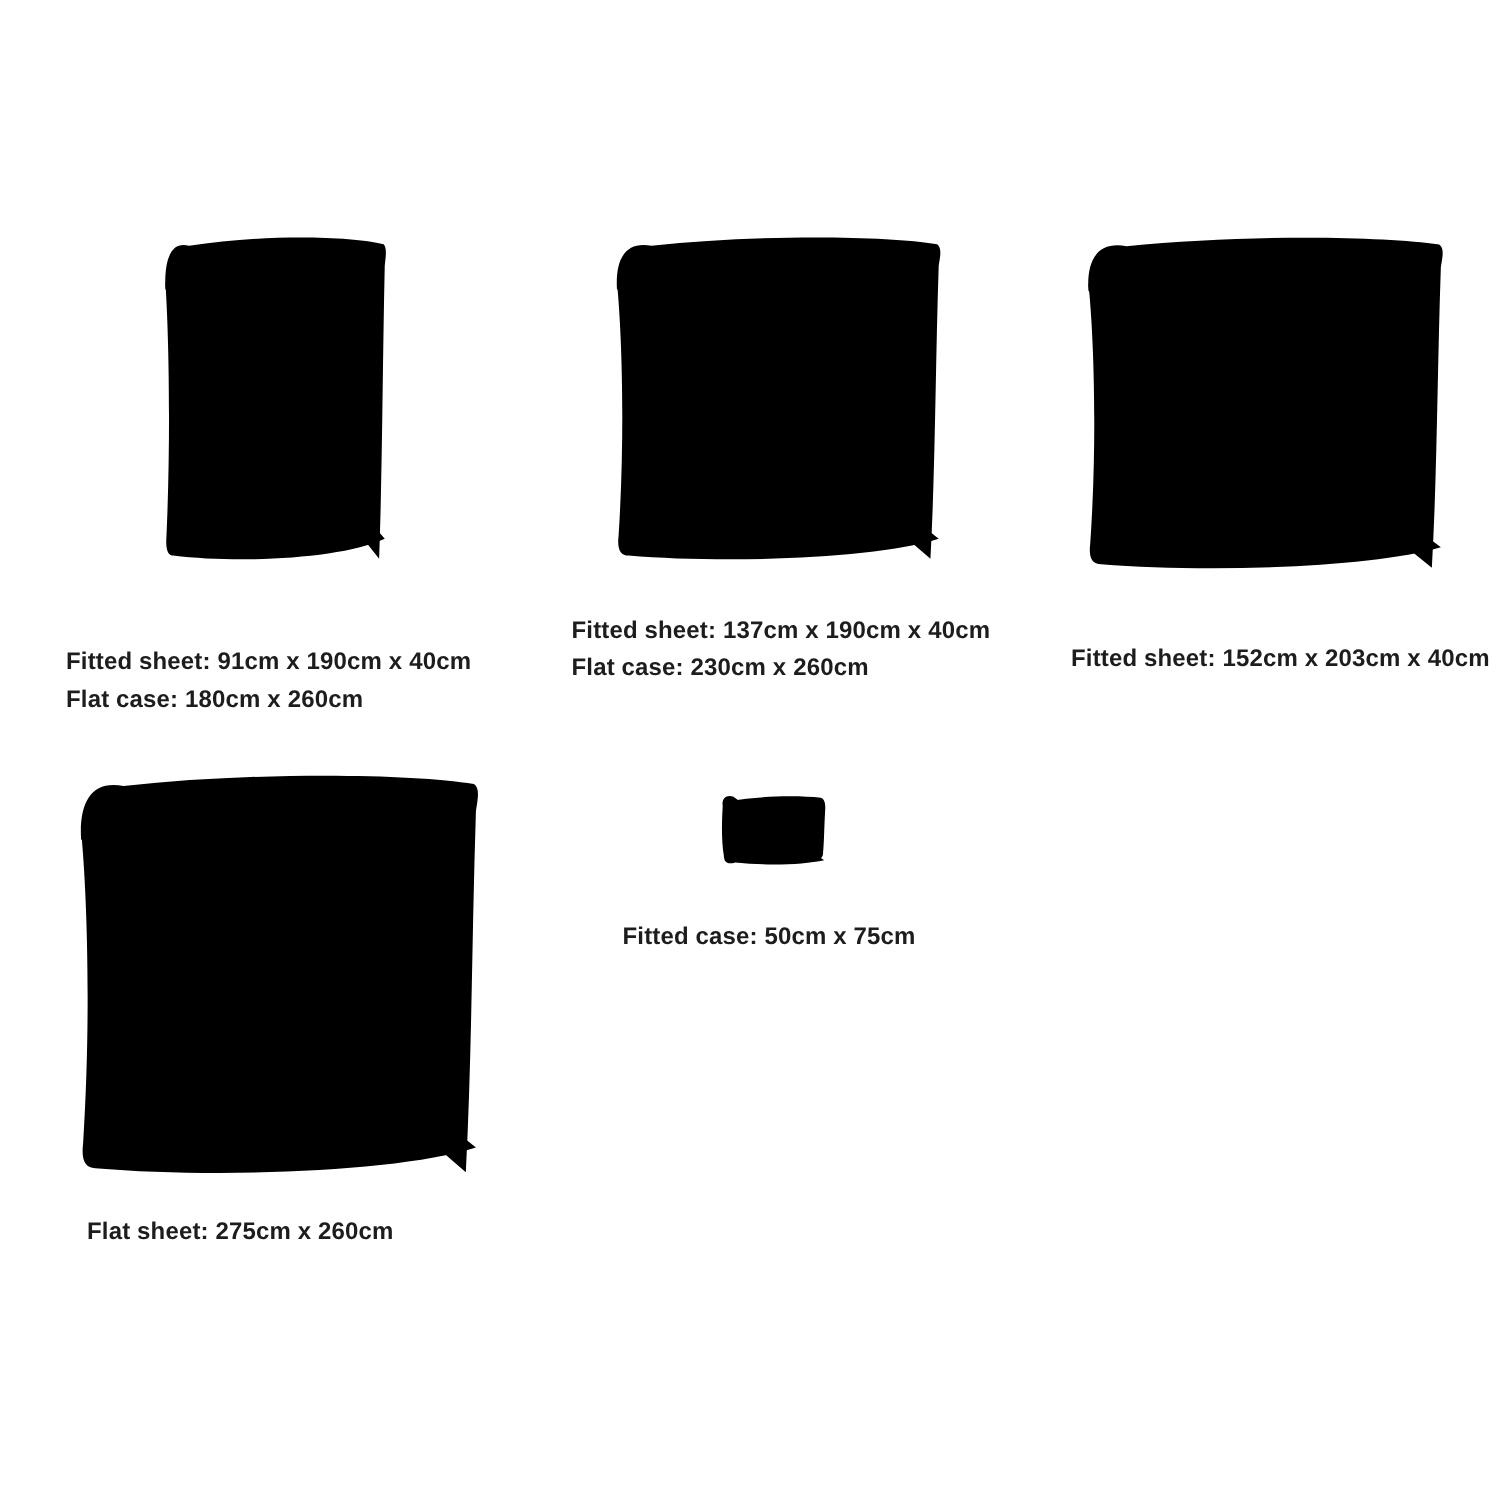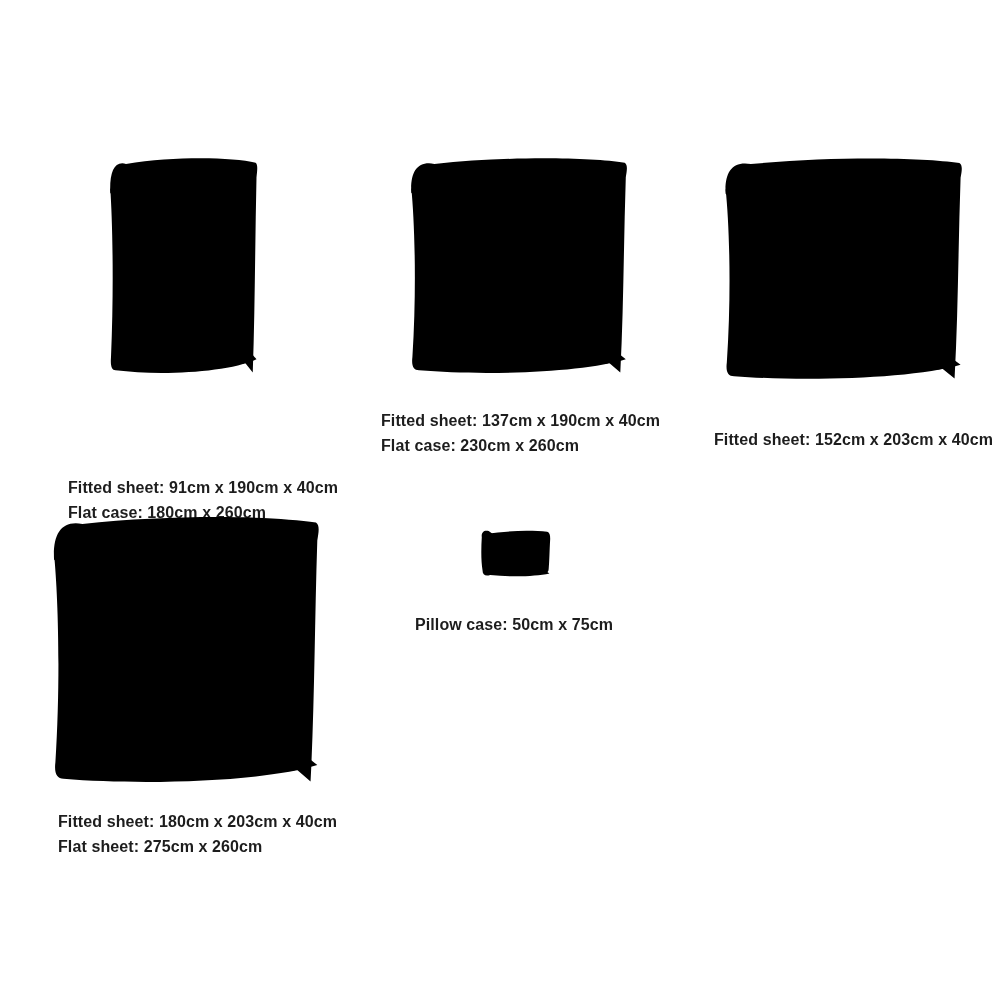--- a/index.html
+++ b/index.html
@@ -30,21 +30,21 @@
   }
   .sr{
     position:absolute;width:1px;height:1px;
     overflow:hidden;clip:rect(0 0 0 0);white-space:nowrap;
   }
   #bed-single{left:108px;top:155px;}
   #bed-double{left:408px;top:155px;}
   #bed-queen{left:722px;top:155px;}
   #bed-king{left:50px;top:513px;}
   #pillowcase{left:478px;top:525px;}
-  #caption-single{left:68px;top:429px;margin-top:46px;}
+  #caption-single{left:44px;top:429px;}
   #caption-double{left:381px;top:408px;}
   #caption-queen{left:714px;top:427px;}
   #caption-king{left:58px;top:809px;}
   #caption-pillowcase{left:415px;top:612px;}
 </style>
 </head>
 <body>
 
 <div id="stage">
 
@@ -121,26 +121,25 @@
   <figure id="bed-king">
     <svg class="sketch" width="270" height="274" viewBox="0 0 270 274">
       <use href="#mattress" width="270" height="274"></use>
       <use href="#pillow-shape" x="62" y="35" width="76" height="50"></use>
       <use href="#pillow-shape" x="142" y="35" width="75" height="50"></use>
       <use href="#letter-k" x="108" y="133" width="68" height="68"></use>
     </svg>
     <span class="sr">K</span>
   </figure>
   <div class="caption" id="caption-king">
-    <div>Fitted sheet: 180cm x 203cm x 40cm</div>
     <div>Flat sheet: 275cm x 260cm</div>
   </div>
 
   <figure id="pillowcase">
     <svg class="sketch" width="76" height="53" viewBox="0 0 76 53">
       <use href="#pillow-shape" width="76" height="53"></use>
     </svg>
   </figure>
   <div class="caption" id="caption-pillowcase">
-    <div>Pillow case: 50cm x 75cm</div>
+    <div>Fitted case: 50cm x 75cm</div>
   </div>
 
 </div>
 
 </body></html>

